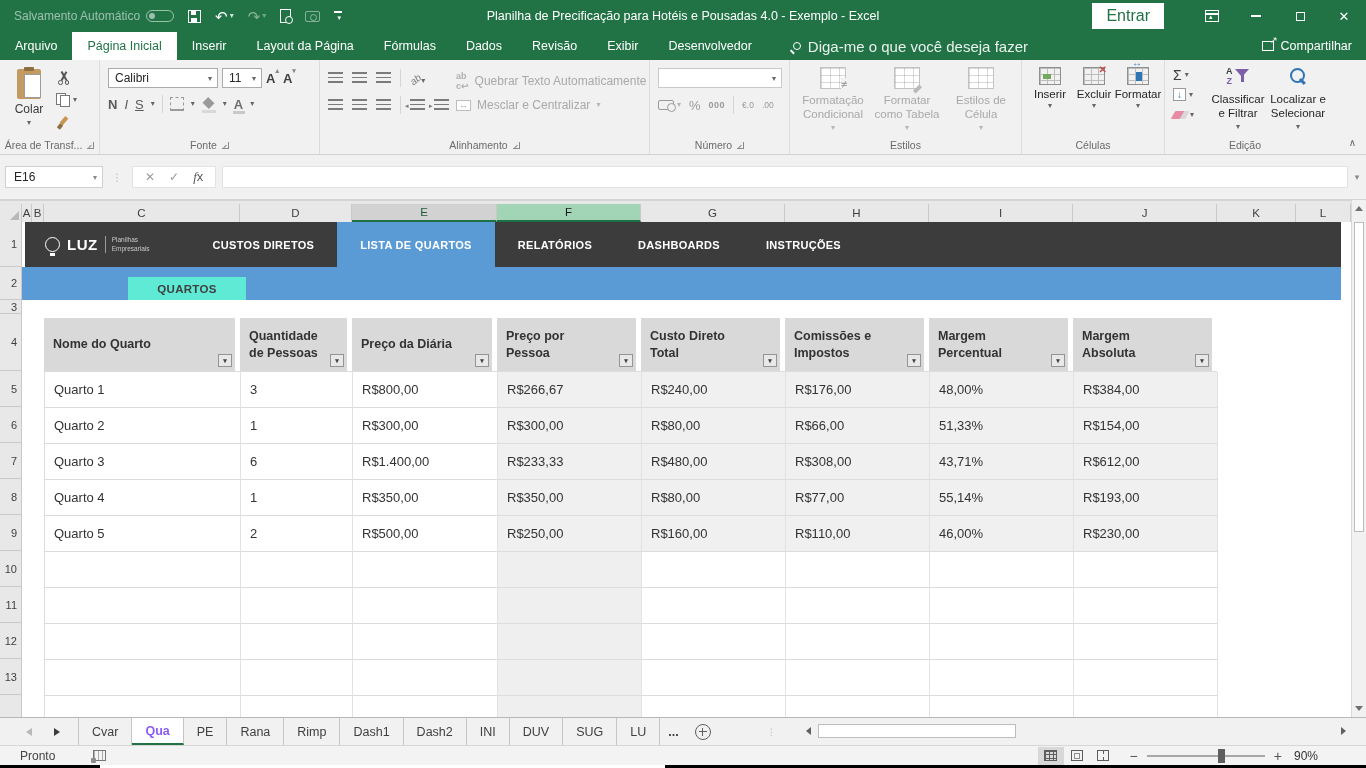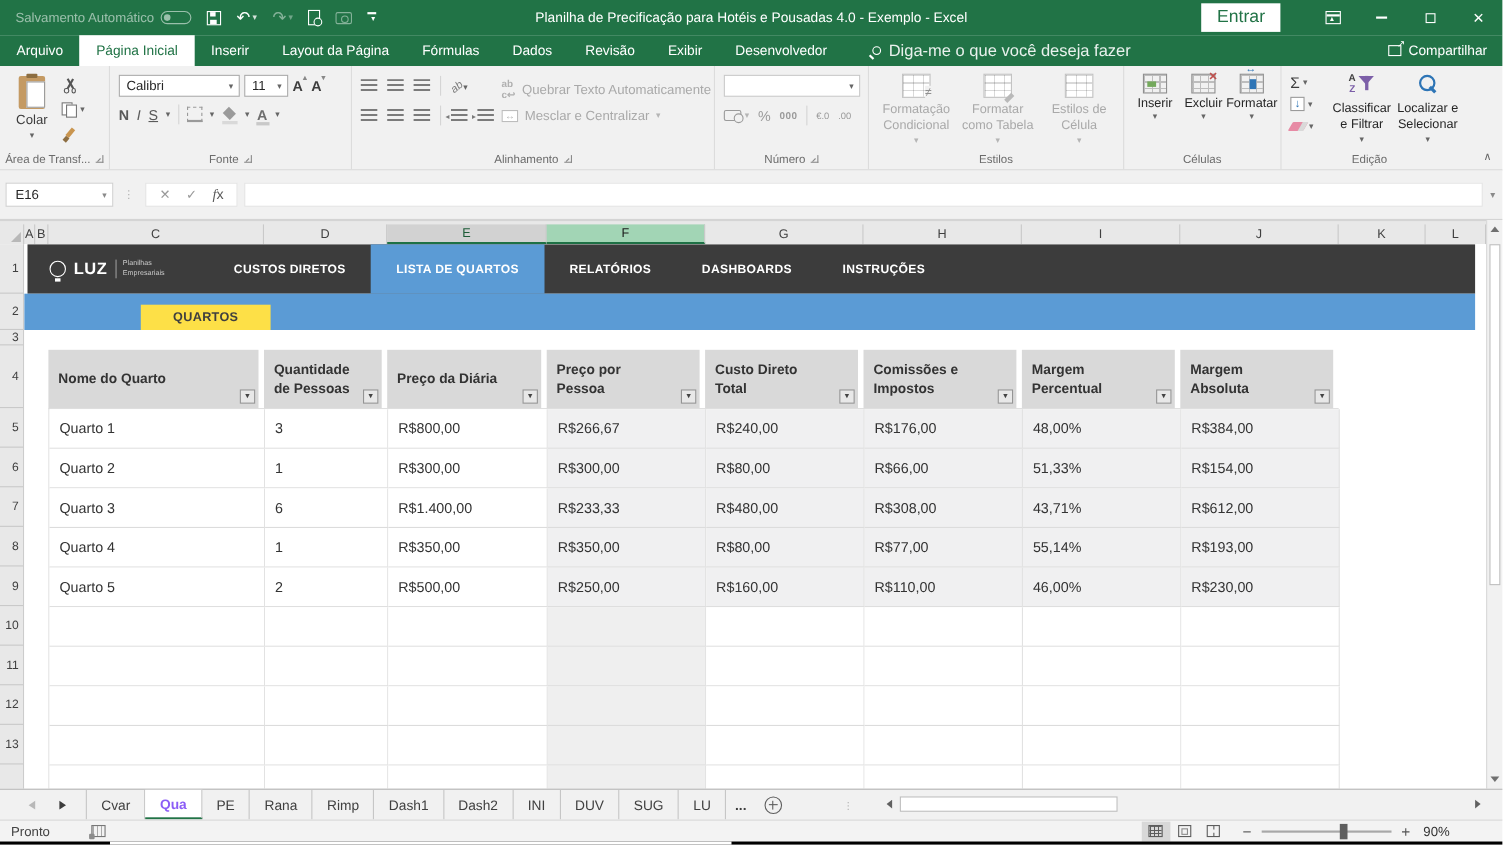--- a/index.html
+++ b/index.html
@@ -170,21 +170,21 @@
 .gridarea{position:absolute;left:22px;top:222px;width:1329px;height:495px;background:#fff;overflow:hidden}
 .banner{position:absolute;left:3px;top:0;width:1316px;height:45px;background:#3c3c3c;display:flex;align-items:center;color:#fff}
 .logo{display:flex;align-items:center;gap:7px;margin-left:20px;margin-right:40px}
 .bulb{width:15px;height:15px;border:1.7px solid #fff;border-radius:50%;position:relative}
 .bulb::after{content:"";position:absolute;left:3.5px;bottom:-5px;width:5px;height:3px;background:#fff}
 .brand{font-size:15px;font-weight:bold;letter-spacing:.5px}
 .tagline{border-left:1px solid #9a9a9a;padding-left:6px;font-size:6.5px;color:#c9c9c9;line-height:1.3}
 .btab{height:100%;display:flex;align-items:center;padding:0 23px;font-size:11px;font-weight:bold;letter-spacing:.3px;white-space:nowrap;cursor:pointer}
 .btab.active{background:#5b9bd5}
 .blueband{position:absolute;left:0;top:45px;width:1319px;height:33px;background:#5b9bd5}
-.sectab{position:absolute;left:106px;top:55px;width:118px;height:23px;background:#fde047;display:flex;align-items:center;justify-content:center;font-size:11.5px;font-weight:bold;color:#3f3f3f;letter-spacing:.3px}
+.sectab{position:absolute;left:106px;top:55px;width:118px;height:23px;background:#5eead4;display:flex;align-items:center;justify-content:center;font-size:11.5px;font-weight:bold;color:#3f3f3f;letter-spacing:.3px}
 .table{position:absolute;left:22px;top:92px;width:1173px}
 .thead{display:flex;margin-top:4px;height:53px}
 .th{background:#d9d9d9;position:relative;font-size:12.5px;font-weight:bold;color:#333;display:flex;align-items:center;padding:2px 26px 2px 9px;line-height:1.35;flex:none}
 .filter{position:absolute;right:3px;bottom:4px;width:14px;height:13px;background:#e8e8e8;border:1px solid #949494;display:flex;align-items:center;justify-content:center;font-size:7px;color:#444;cursor:pointer}
 .tbody{border-top:1px solid #dcdcdc;border-left:1px solid #dcdcdc}
 .trow{display:flex;height:36px}
 .trow.partial{height:22px}
 .td{border-right:1px solid #e2e2e2;border-bottom:1px solid #dcdcdc;font-size:13px;color:#333;display:flex;align-items:center;padding-left:9px;flex:none;background:#fff}
 .td.calc{background:#f0f0f1}
 .td.ftint{background:#efefef}
@@ -213,21 +213,21 @@
 .tsplit{display:flex;align-items:center;color:#b0b0b0;font-size:9px;margin-left:56px;letter-spacing:0}
 .hscroll{position:absolute;left:800px;top:721px;width:551px;height:20px;background:#f1f1f1;display:flex;align-items:center}
 .harr{width:16px;display:flex;align-items:center;justify-content:center}
 .tri-hl{width:0;height:0;border-top:4px solid transparent;border-bottom:4px solid transparent;border-right:5px solid #606060}
 .tri-hr{width:0;height:0;border-top:4px solid transparent;border-bottom:4px solid transparent;border-left:5px solid #606060}
 .hthumb{width:198px;height:14px;background:#fff;border:1px solid #bdbdbd;margin-left:2px}
 .htrack{flex:1}
 
 
 .statusbar{position:absolute;left:0;top:745px;width:100%;height:20px;background:#f3f3f3;border-top:1px solid #d6d6d6;display:flex;align-items:center;font-size:12px;color:#444}
-.ready{margin-left:10px}
+.ready{margin-left:20px}
 .macroic{width:13px;height:11px;border:1px solid #777;margin-left:38px;position:relative;background:repeating-linear-gradient(to right,#aaa 0 1px,transparent 1px 4px)}
 .macroic::after{content:"";position:absolute;left:-3px;bottom:-3px;width:5px;height:5px;background:#8c8c8c;border-radius:1px}
 .sbright{margin-left:auto;display:flex;align-items:center;margin-right:48px;gap:0}
 .viewbtn{width:26px;height:18px;display:flex;align-items:center;justify-content:center}
 .viewbtn.active{background:#d8d8d8}
 .vic1{width:13px;height:11px;border:1px solid #5d5d5d;background:repeating-linear-gradient(to right,#5d5d5d 0 1px,transparent 1px 4px),repeating-linear-gradient(to bottom,#5d5d5d 0 1px,transparent 1px 3.3px)}
 .vic2{width:12px;height:11px;border:1px solid #5d5d5d;position:relative}
 .vic2::after{content:"";position:absolute;left:2px;top:2px;right:2px;height:4px;border:1px solid #8c8c8c}
 .vic3{width:12px;height:11px;border:1px solid #5d5d5d;position:relative}
 .vic3::after{content:"";position:absolute;left:5px;top:0;bottom:0;border-left:1px dashed #5d5d5d}

